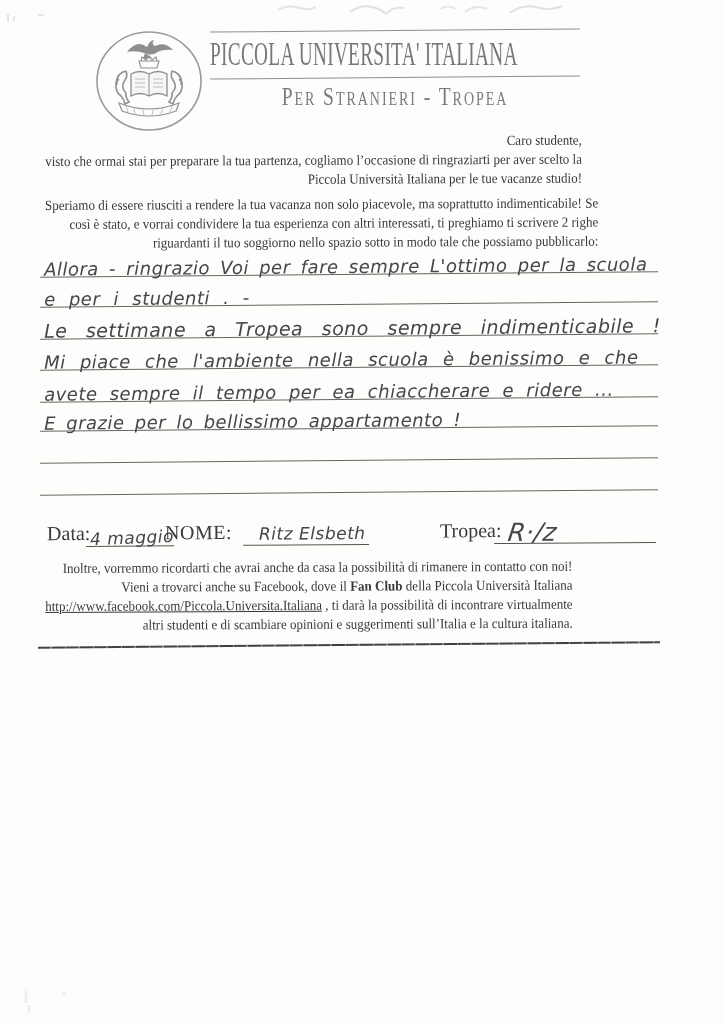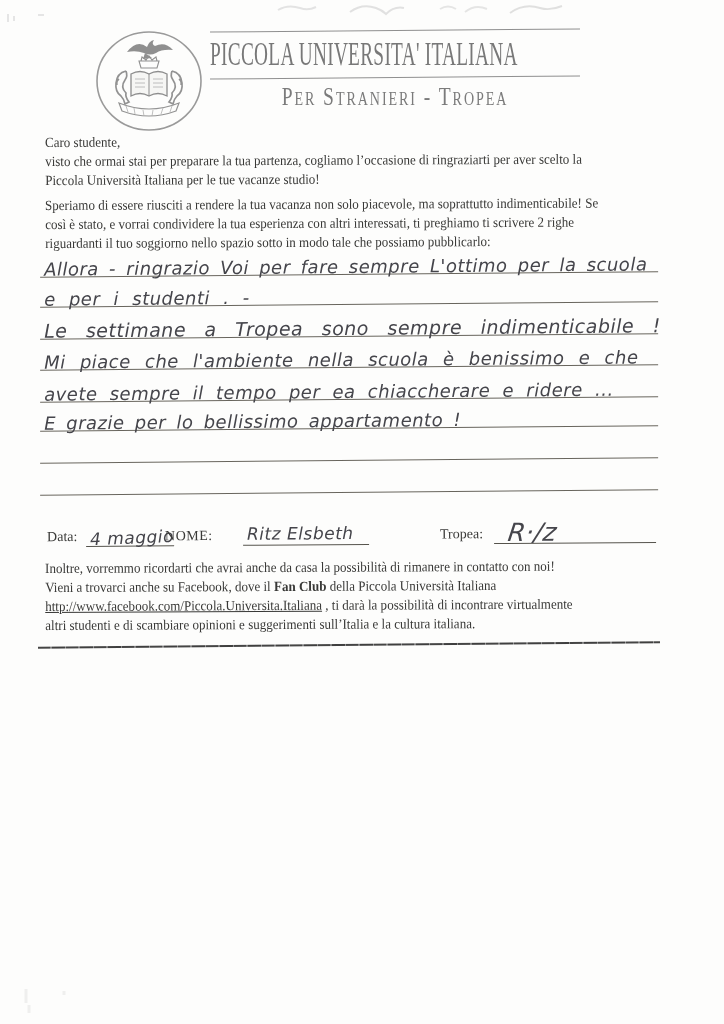--- a/index.html
+++ b/index.html
@@ -1,19 +1,19 @@
 <!DOCTYPE html>
 <html><head>
 <meta charset="utf-8">
 <style>
   html,body{margin:0;padding:0;background:#ffffff;}
   .page{
     position:relative; width:724px; height:1024px;
     background:#fdfdfc; overflow:hidden;
-    font-family:"Liberation Serif", serif; color:#3a3a38;
+    font-family:"Liberation Serif", serif; color:#3a3a38;text-align:right;
   }
   
   .artifact{position:absolute; pointer-events:none;}
   
   .logo{position:absolute; left:92px; top:27px; width:114px; height:106px;}
   
   .header{position:absolute; left:210px; top:30px; width:370px;}
   .hrule{border-top:1.3px solid #8f8f8f; transform:rotate(-0.5deg);}
   .title{
     margin-top:5px; white-space:nowrap;
@@ -41,21 +41,21 @@
   }
   .hw-row .hw{position:absolute; left:4px; bottom:-3px; font-size:18px;
               letter-spacing:0.5px; word-spacing:4px;}
   .r2 .hw{word-spacing:7px;}
   .r3 .hw{font-size:19px; word-spacing:12px;}
   .r4 .hw{word-spacing:8px;}
   .r5 .hw{word-spacing:6px;}
   
   .form-row{position:absolute; left:40px; top:516px; width:640px; height:30px;
             transform:rotate(-0.4deg);}
-  .form-label{position:absolute; bottom:3px; font-size:14px; color:#3a3a38;}
+  .form-label{position:absolute; bottom:3px; font-size:20px; color:#3a3a38;}
   .f-underline{position:absolute; bottom:1px; border-bottom:1.4px solid #55534c; height:26px;}
   .f-underline .hw{position:absolute; bottom:-2px; font-size:17px; letter-spacing:0.5px;}
   .signature{font-size:25px !important; transform:skewX(-8deg); bottom:-4px !important;}
   
   .final-rule{
     position:absolute; left:38px; top:644px; width:622px; height:2.4px;
     transform:rotate(-0.5deg);
     background:repeating-linear-gradient(90deg,#454545 0 12px,#7d7d7d 12px 14px,#3f3f3f 14px 27px,#8a8a8a 27px 28px);
   }
 </style>
@@ -149,21 +149,21 @@
     <span class="hw"></span>
   </div>
 
   <div class="form-row">
     <span class="form-label" style="left:7px;">Data:</span>
     <span class="f-underline" style="left:46px; width:88px;">
       <span class="hw" style="left:4px; transform:rotate(-2deg);">4 maggio</span>
     </span>
     <span class="form-label" style="left:125px; letter-spacing:0.5px;">NOME:</span>
     <span class="f-underline" style="left:203px; width:126px;">
-      <span class="hw" style="left:4px; bottom:1px;font-style:italic;">Ritz Elsbeth</span>
+      <span class="hw" style="left:16px; bottom:1px;font-style:italic;">Ritz Elsbeth</span>
     </span>
     <span class="form-label" style="left:400px;">Tropea:</span>
     <span class="f-underline" style="left:454px; width:162px;">
       <span class="hw signature" style="left:14px;">R·/z</span>
     </span>
   </div>
 
   <div class="para" style="top:559px;">
     <div class="pline">Inoltre, vorremmo ricordarti che avrai anche da casa la possibilità di rimanere in contatto con noi!</div>
     <div class="pline">

